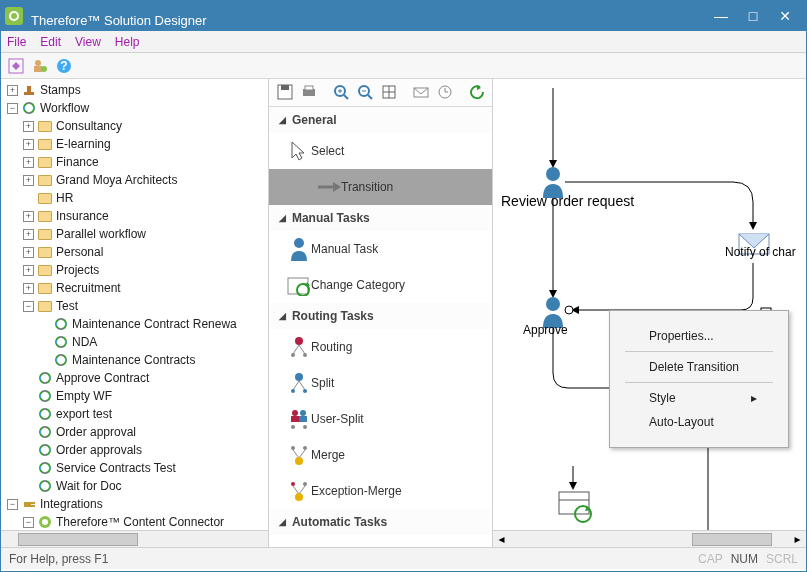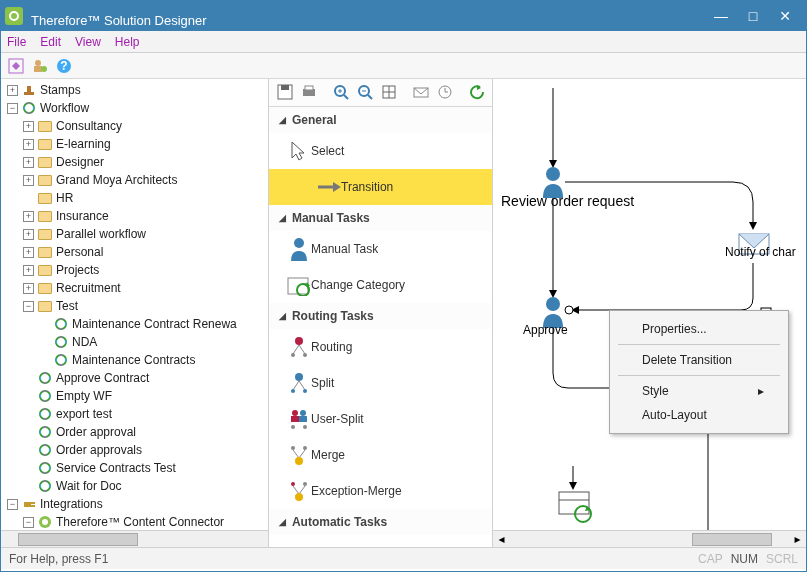--- a/index.html
+++ b/index.html
@@ -31,29 +31,29 @@
   .tree .plug { width:14px; height:14px;}
   
   .palettepane { width:224px; border-right:1px solid #d0d0d0; display:flex; flex-direction:column;}
   .pal-toolbar { height:28px; border-bottom:1px solid #d8d8d8; display:flex; align-items:center; gap:8px; padding:0 8px; background:#fcfcfc;}
   .pal-toolbar .ic { width:18px; height:18px;}
   .palettebody { overflow:auto; flex:1;}
   .group-header { display:flex; align-items:center; gap:6px; padding:6px 10px; font-weight:bold; color:#444; background:#fcfcfc;}
   .group-header .tri { font-size:9px;}
   .pal-item { display:flex; align-items:center; padding:6px 10px 6px 18px; color:#333;}
   .pal-item .pi { width:24px; height:24px; display:flex; align-items:center; justify-content:center;}
-  .pal-item.selected { background:#fde047;padding-left:48px;}
+  .pal-item.selected { background:#a3a3a3;padding-left:48px;}
   
   .canvaspane { flex:1; position:relative; overflow:hidden; background:#fff;}
   .canvas-inner { position:absolute; inset:0;}
   .hscroll { position:absolute; bottom:0; left:0; right:0; height:17px; background:#f0f0f0; border-top:1px solid #d0d0d0; display:flex; align-items:center;}
   .hscroll .thumb { height:13px; background:#cfcfcf; border:1px solid #a9a9a9; margin:0 17px; flex:0 0 80px;}
   .hscroll .sp { flex:1;}
   
-  .ctxmenu { position:absolute; left:116px; top:231px; width:180px; background:#f4f4f4; border:1px solid #a9a9a9; box-shadow:2px 2px 4px rgba(0,0,0,.25); padding:6px;}
+  .ctxmenu { position:absolute; left:116px; top:231px; width:180px; background:#f4f4f4; border:1px solid #a9a9a9; box-shadow:2px 2px 4px rgba(0,0,0,.25); padding:13px;}
   .ctxmenu .mi { padding:5px 18px 5px 26px; color:#222; display:flex; align-items:center; justify-content:space-between;}
   .ctxmenu .sep{ height:1px; background:#c8c8c8; margin:3px 2px;}
   
   .statusbar { height:22px; border-top:1px solid #d0d0d0; background:#f3f3f3; display:flex; align-items:center; padding:0 8px; color:#555; gap:8px;}
   .statusbar .sp { flex:1;}
   
   svg { display:block;}
   .scroll-h-tree { position:absolute; bottom:0; left:0; right:0; height:17px; background:#f0f0f0; border-top:1px solid #d0d0d0;}
   .scroll-h-tree .thumb{position:absolute; left:17px; top:2px; height:13px; width:120px; background:#cfcfcf; border:1px solid #a9a9a9;}
 </style>
@@ -145,21 +145,21 @@
                 <div class="row">
                   <span class="tw">+</span>
                   <span class="folder"></span>
                   <span>E-learning</span>
                 </div>
               </li>
               <li>
                 <div class="row">
                   <span class="tw">+</span>
                   <span class="folder"></span>
-                  <span>Designer</span>
+                  <span>Finance</span>
                 </div>
               </li>
               <li>
                 <div class="row">
                   <span class="tw">+</span>
                   <span class="folder"></span>
                   <span>Grand Moya Architects</span>
                 </div>
               </li>
               <li>

